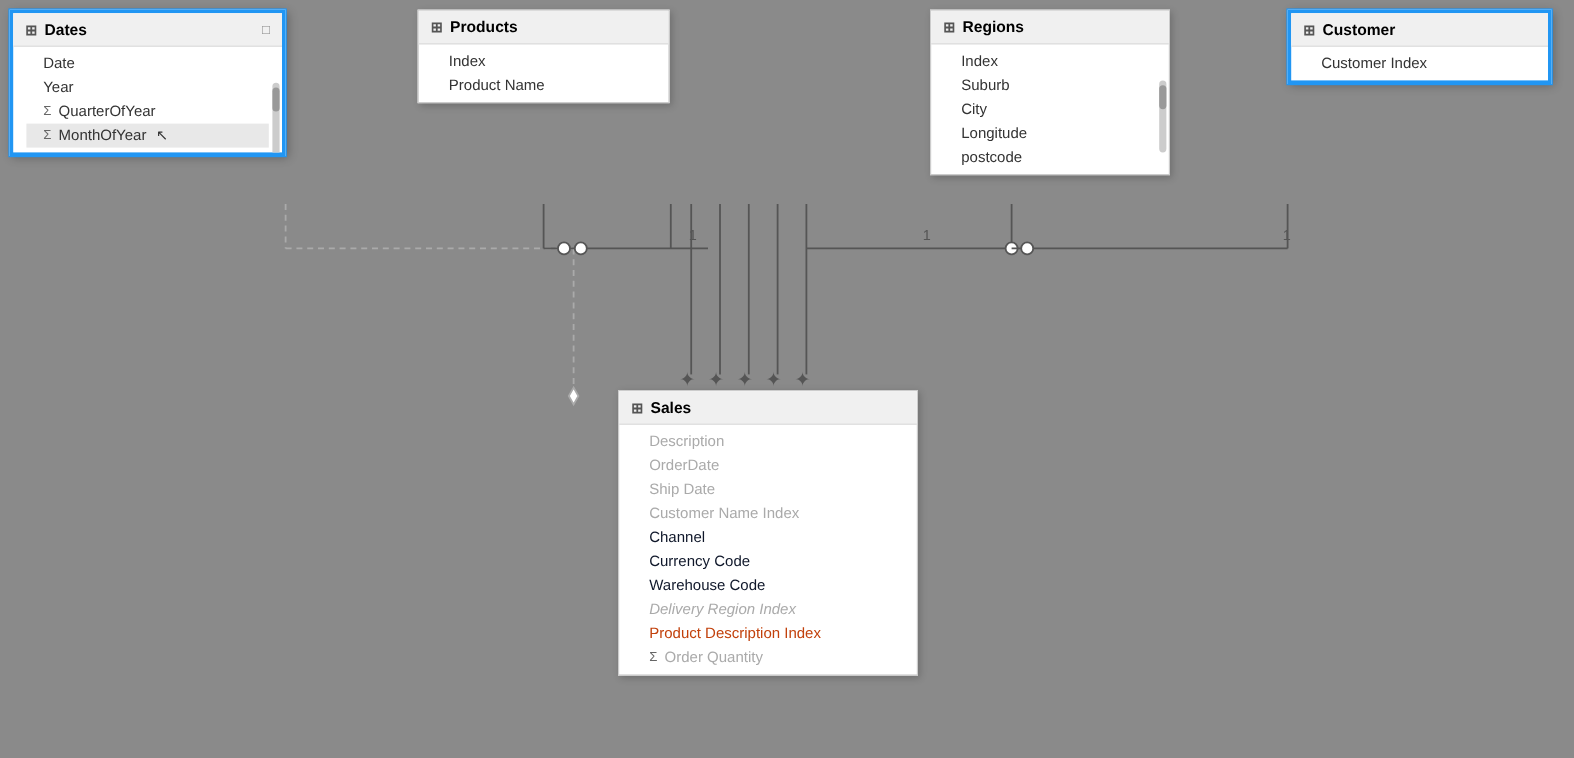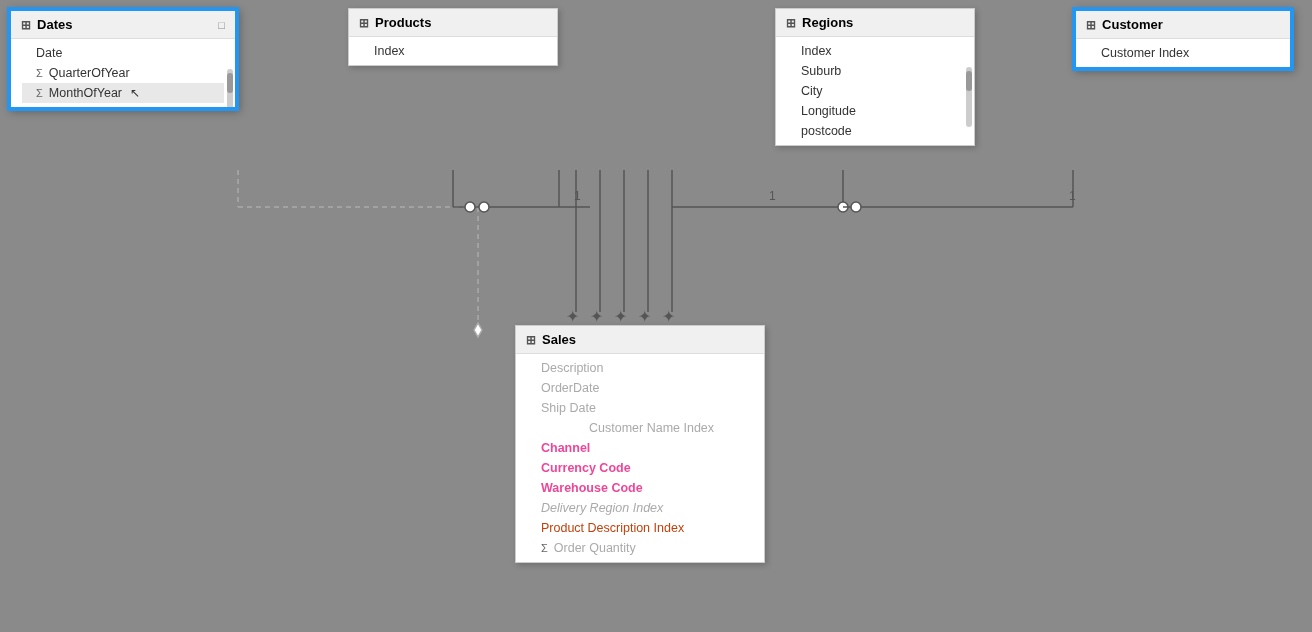--- a/index.html
+++ b/index.html
@@ -55,22 +55,22 @@
       align-items: center;
       gap: 4px;
       white-space: nowrap;
     }
 
     .table-row.hovered {
       background: #e8e8e8;
     }
 
     .table-row.bold-row {
-      font-weight: 700;
-      color: #ec4899;
+      font-weight: 400;
+      color: #0f172a;
     }
 
     .table-row .sigma {
       color: #666;
       font-size: 11px;
       margin-right: 2px;
     }
 
     .scrollbar-indicator {
       position: absolute;
@@ -150,40 +150,42 @@
 </svg>
 
 <div class="table-card highlighted" style="top:8px; left:8px; width:230px; position:absolute;">
   <div class="table-header">
     <span class="icon">⊞</span>
     <span>Dates</span>
     <span style="margin-left:auto; font-size:11px; color:#888;">□</span>
   </div>
   <div class="table-body" style="position:relative;">
     <div class="table-row">Date</div>
+    <div class="table-row">Year</div>
     <div class="table-row">
       <span class="sigma">Σ</span>QuarterOfYear
     </div>
     <div class="table-row hovered" style="cursor:default;">
       <span class="sigma">Σ</span>MonthOfYear
       <span style="margin-left:4px; font-size:12px;">↖</span>
     </div>
     <div class="scrollbar-indicator">
       <div class="scroll-thumb"></div>
     </div>
   </div>
 </div>
 
 <div class="table-card" style="top:8px; left:348px; width:210px; position:absolute;">
   <div class="table-header">
     <span class="icon">⊞</span>
     <span>Products</span>
   </div>
   <div class="table-body">
     <div class="table-row">Index</div>
+    <div class="table-row">Product Name</div>
   </div>
 </div>
 
 <div class="table-card" style="top:8px; left:775px; width:200px; position:absolute;">
   <div class="table-header">
     <span class="icon">⊞</span>
     <span>Regions</span>
   </div>
   <div class="table-body" style="position:relative;">
     <div class="table-row">Index</div>
@@ -209,21 +211,21 @@
 
 <div class="table-card" style="top:325px; left:515px; width:250px; position:absolute;">
   <div class="table-header">
     <span class="icon">⊞</span>
     <span>Sales</span>
   </div>
   <div class="table-body">
     <div class="table-row" style="color:#aaa;">Description</div>
     <div class="table-row" style="color:#aaa;">OrderDate</div>
     <div class="table-row" style="color:#aaa;">Ship Date</div>
-    <div class="table-row" style="color:#aaa;margin-left:48px;">Customer Name Index</div>
+    <div class="table-row" style="color:#aaa;">Customer Name Index</div>
     <div class="table-row bold-row">Channel</div>
     <div class="table-row bold-row">Currency Code</div>
     <div class="table-row bold-row">Warehouse Code</div>
     <div class="table-row" style="color:#aaa;font-style:italic;">Delivery Region Index</div>
     <div class="table-row" style="color:#c2410c;">Product Description Index</div>
     <div class="table-row" style="color:#aaa;">
       <span class="sigma">Σ</span> Order Quantity
     </div>
   </div>
 </div>

